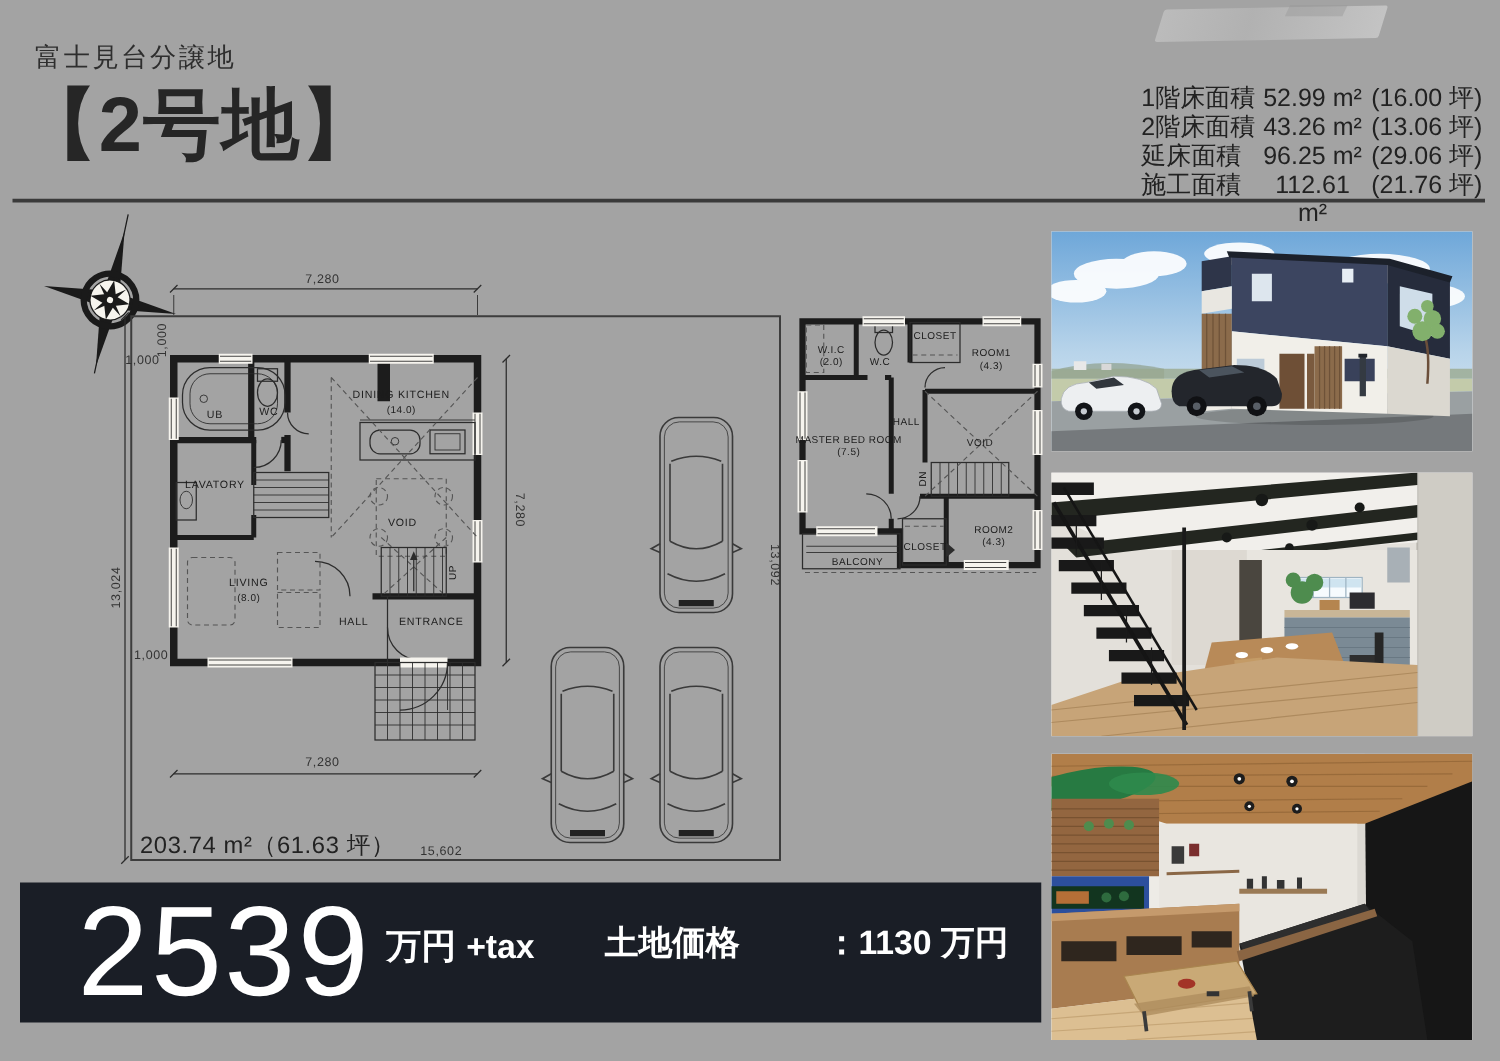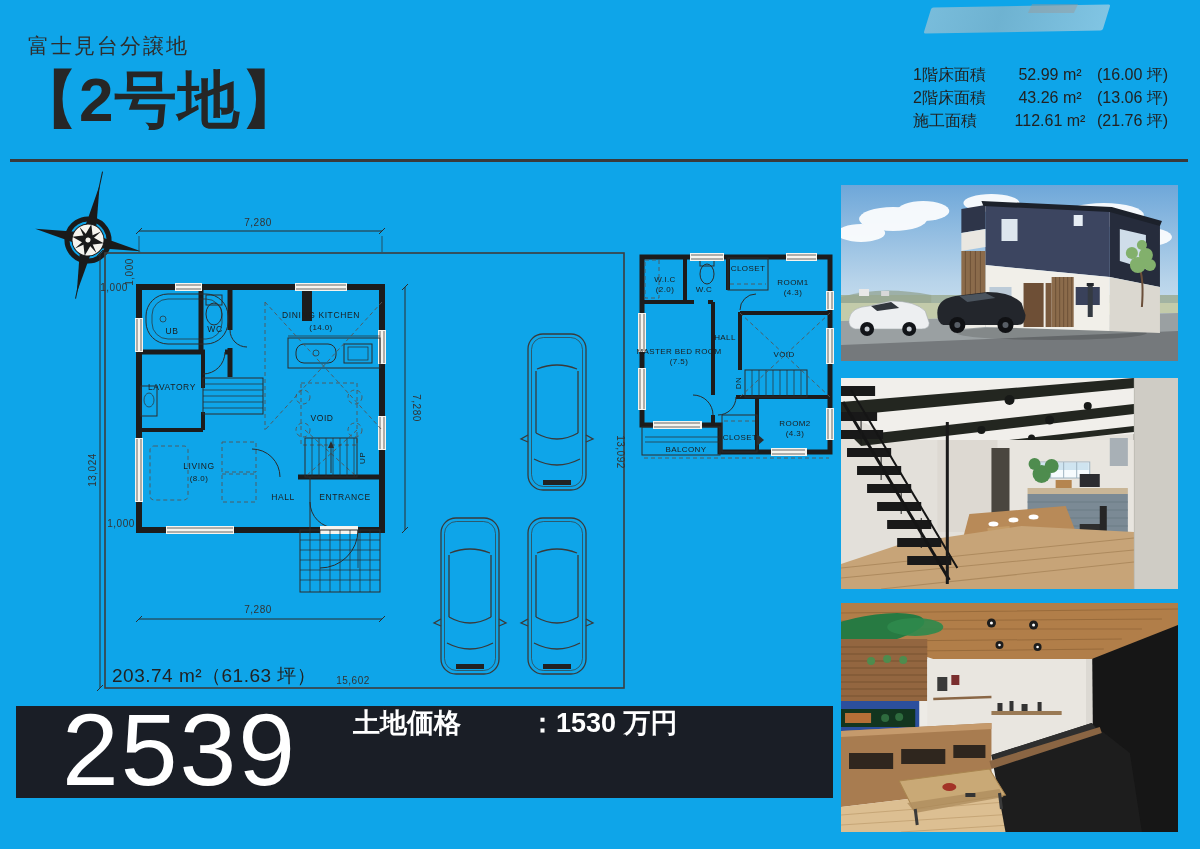--- a/index.html
+++ b/index.html
@@ -1,38 +1,38 @@
 <!DOCTYPE html>
 <html><head>
 <meta charset="utf-8">
 <style>
   html,body{margin:0;padding:0;background:#888;}
-  .page{position:relative;width:1200px;height:849px;background:#0ea5e9;overflow:hidden;
+  .page{position:relative;width:1200px;height:849px;background:#a3a3a3;overflow:hidden;
         font-family:"Liberation Sans","DejaVu Sans",sans-serif;color:#2b2b2b;}
   
   .subtitle{position:absolute;left:28px;top:32px;font-size:21px;letter-spacing:2px;font-weight:500;color:#2e2e2e;}
   .title{position:absolute;left:16px;top:58px;display:flex;align-items:center;gap:22px;white-space:nowrap;}
   .title .bracket{font-size:62px;font-weight:800;letter-spacing:1px;color:#262626;}
   .title .model{font-size:64px;font-weight:700;letter-spacing:1px;color:#262626;}
   .title-rule{position:absolute;left:10px;top:159px;width:1178px;height:3px;background:#3a3a3a;}
   
-  .area-table{position:absolute;left:913px;top:65px;width:278px;font-size:16px;color:#222;}
+  .area-table{position:absolute;left:913px;top:65px;width:278px;font-size:20px;color:#222;}
   .area-row{display:flex;align-items:baseline;height:23px;}
   .area-row .a-label{width:96px;}
   .area-row .a-sqm{width:82px;text-align:center;padding-right:6px;}
   .area-row .a-tsubo{width:90px;}
   
   .photo{position:absolute;overflow:hidden;background:#ddd;}
   .photo svg{display:block;width:100%;height:100%;}
   .photo1{left:841px;top:185px;width:337px;height:176px;}
   .photo2{left:841px;top:378px;width:337px;height:211px;}
   .photo3{left:841px;top:603px;width:337px;height:229px;}
   
-  .price-bar{position:absolute;left:16px;top:706px;width:817px;height:92px;background:#1a1e26;
-             display:flex;align-items:flex-start;color:#fff;}
+  .price-bar{position:absolute;left:16px;top:706px;width:817px;height:112px;background:#1a1e26;
+             display:flex;align-items:center;color:#fff;}
   .price-number{font-size:102px;font-weight:400;line-height:0.88;margin-left:46px;letter-spacing:2px;}
   .price-unit{display:flex;align-items:baseline;gap:8px;margin-left:12px;margin-bottom:10px;}
   .price-unit .u1{font-size:28px;font-weight:700;}
   .price-unit .u2{font-size:27px;font-weight:700;}
   .price-details{margin-left:56px;margin-bottom:14px;font-size:27px;font-weight:700;line-height:1.32;white-space:nowrap;}
   .price-row .p-label{display:inline-block;min-width:176px;}
   
   .plans{position:absolute;left:0;top:0;width:1200px;height:849px;}
   .plans .w6{stroke:#1c1c1c;stroke-width:6;fill:none;}
   .plans .w5{stroke:#1c1c1c;stroke-width:5;fill:none;}
@@ -65,20 +65,25 @@
   <div class="area-table">
     <div class="area-row">
       <span class="a-label">1階床面積</span>
       <span class="a-sqm">52.99 m²</span>
       <span class="a-tsubo">(16.00 坪)</span>
     </div>
     <div class="area-row">
       <span class="a-label">2階床面積</span>
       <span class="a-sqm">43.26 m²</span>
       <span class="a-tsubo">(13.06 坪)</span>
+    </div>
+    <div class="area-row">
+      <span class="a-label">延床面積</span>
+      <span class="a-sqm">96.25 m²</span>
+      <span class="a-tsubo">(29.06 坪)</span>
     </div>
     <div class="area-row">
       <span class="a-label">施工面積</span>
       <span class="a-sqm">112.61 m²</span>
       <span class="a-tsubo">(21.76 坪)</span>
     </div>
   </div>
 
   <svg class="plans" viewBox="0 0 1200 849">
     <defs>
@@ -593,23 +598,27 @@
         <line x1="74" y1="206" x2="76" y2="222" stroke="#3a3a3a" stroke-width="3"></line>
         <line x1="158" y1="190" x2="160" y2="206" stroke="#3a3a3a" stroke-width="3"></line>
         <ellipse cx="108" cy="184" rx="7" ry="4" fill="#a33327"></ellipse>
         <rect x="124" y="190" width="10" height="4" fill="#333"></rect>
       </g>
     </svg>
   </div>
 
   <div class="price-bar">
     <span class="price-number">2539</span>
+    <span class="price-unit">
+      <span class="u1">万円</span>
+      <span class="u2">+tax</span>
+    </span>
     <div class="price-details">
       <div class="price-row">
-        <span class="p-label">土地価格</span><span>：</span><span>1530 万円</span>
+        <span class="p-label">土地価格</span><span>：</span><span>1130 万円</span>
       </div>
     </div>
   </div>
 
   <div class="artifact" style="left:928px;top:6px;width:178px;height:26px;background:linear-gradient(90deg,#cfcfcf,#bdbdbd 40%,#dedede);opacity:0.55;transform:skewX(-18deg) rotate(-1deg);border-radius:2px;"></div>
   <div class="artifact" style="left:1030px;top:4px;width:46px;height:9px;background:#9a9a9a;opacity:0.45;transform:skewX(-25deg);"></div>
 
 </div>
 
 </body></html>

